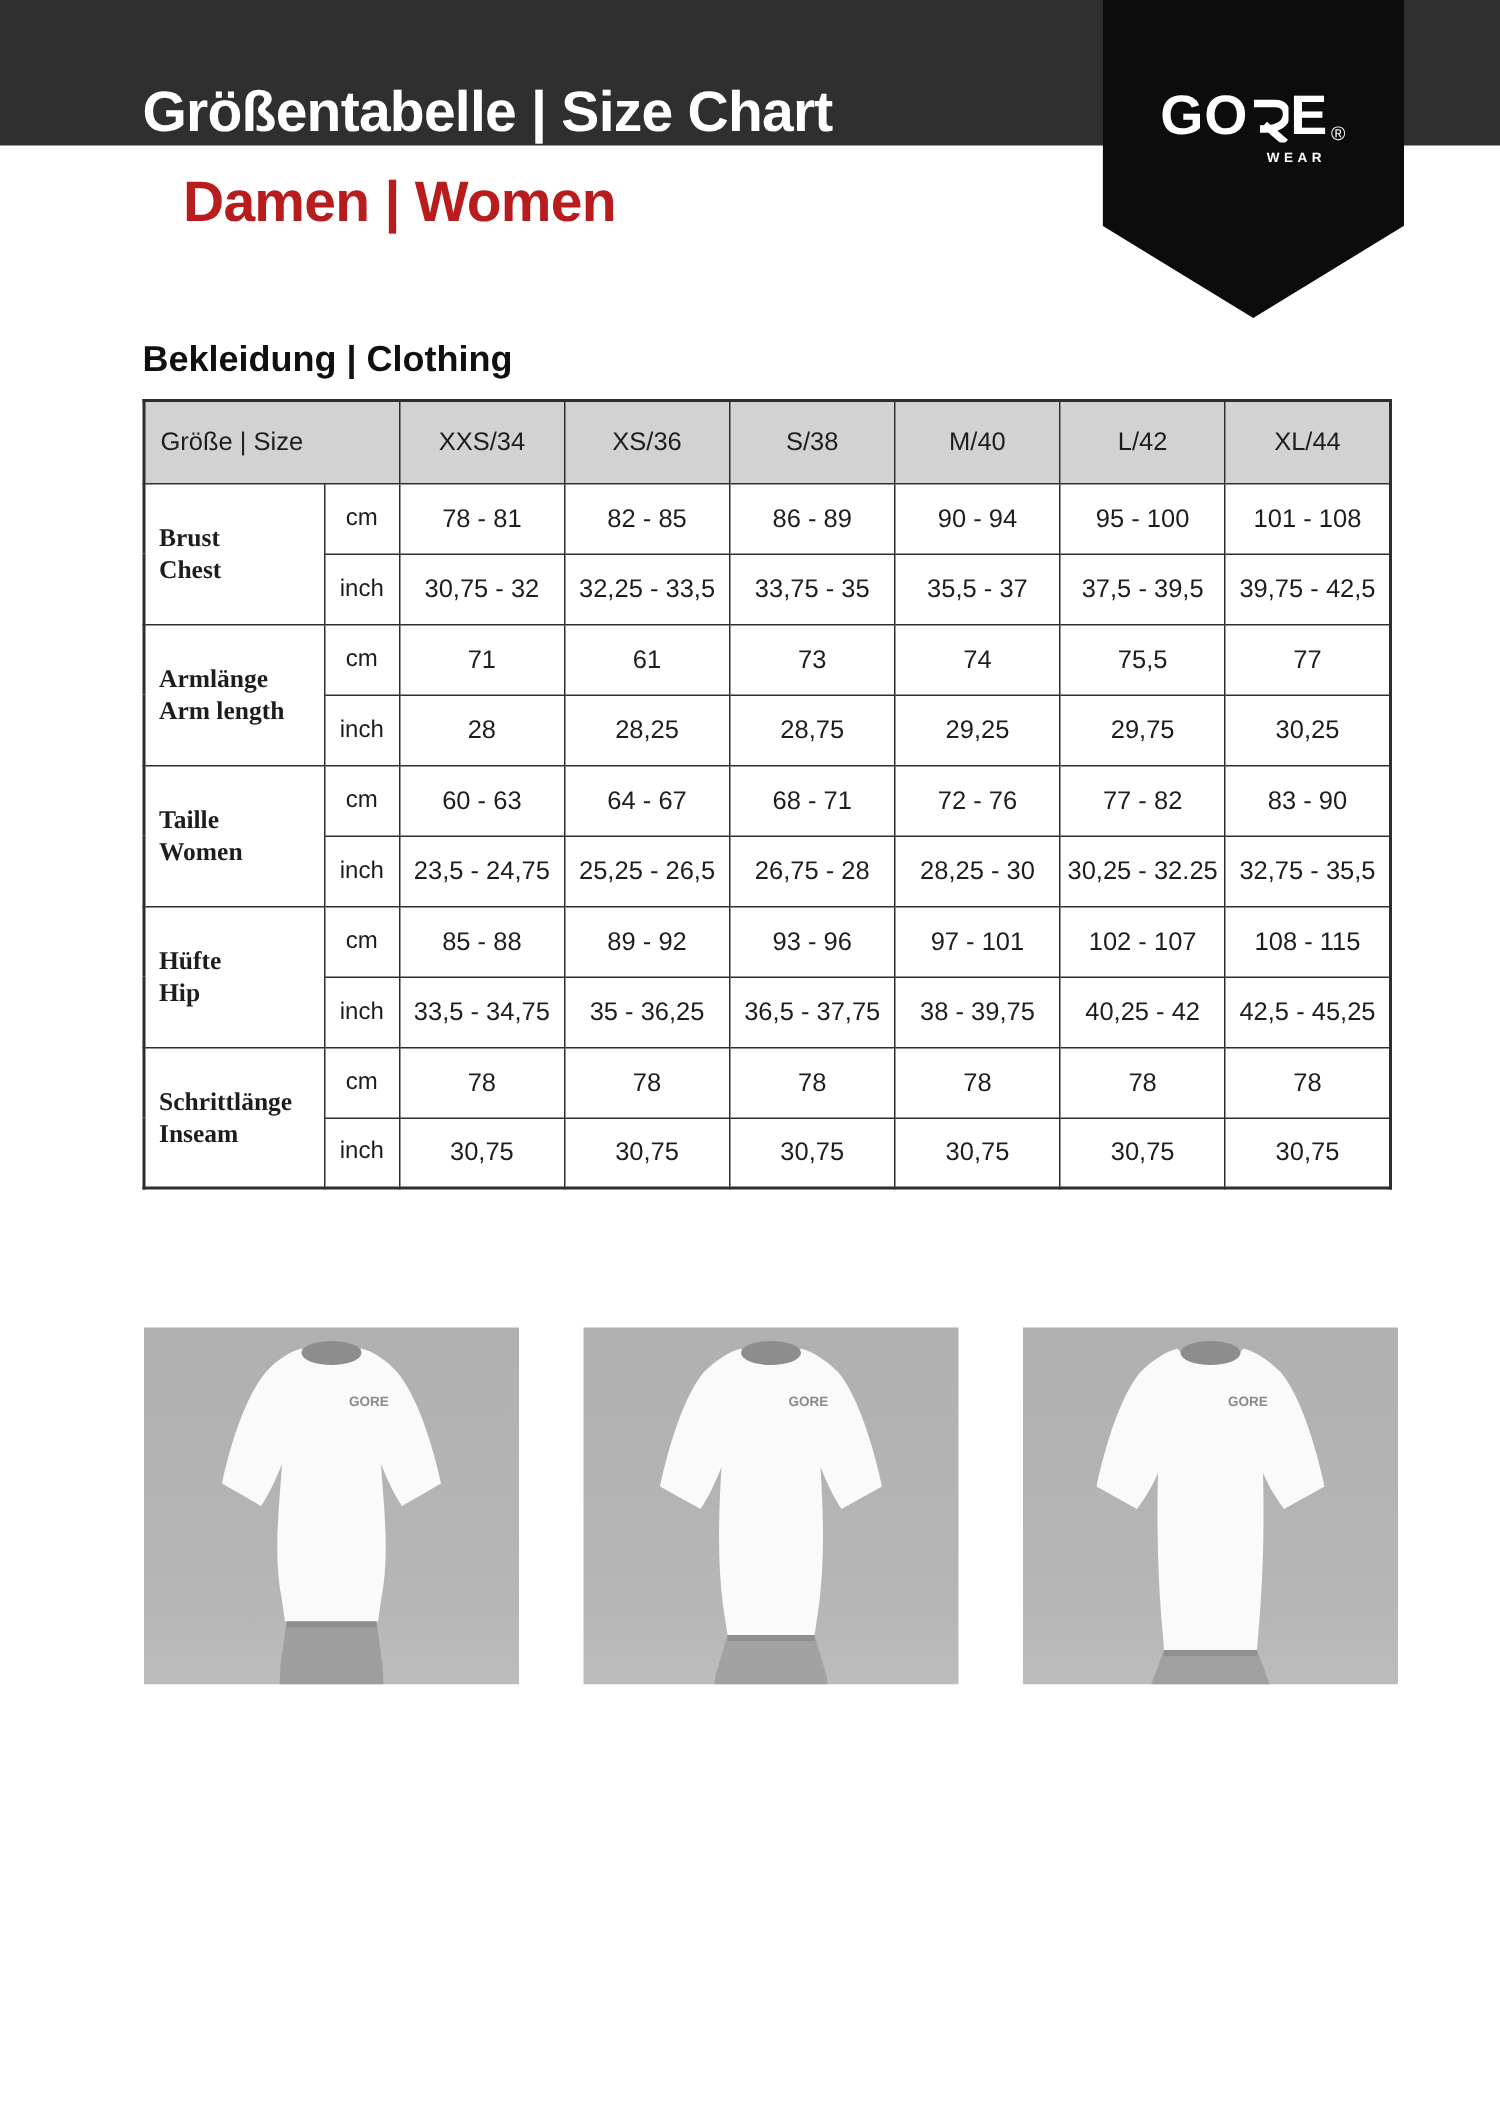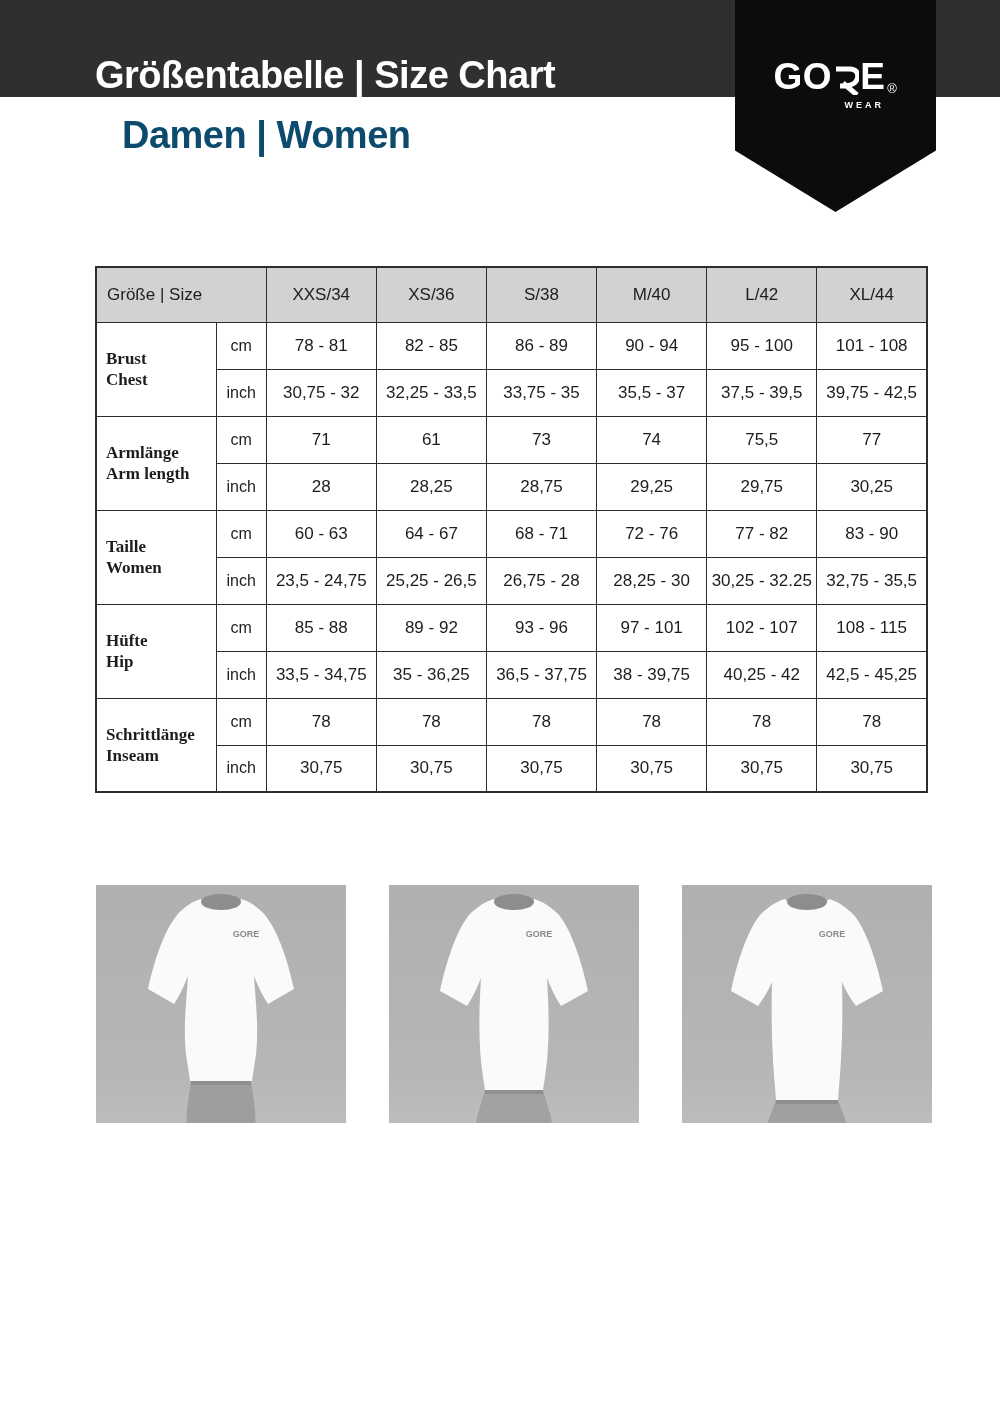--- a/index.html
+++ b/index.html
@@ -3,21 +3,21 @@
 <meta charset="utf-8">
 <style>
   * { margin:0; padding:0; box-sizing:border-box; }
   html,body { background:#ffffff; }
   body { font-family:"Liberation Sans", sans-serif; }
   .page { position:relative; width:1000px; height:1123px; background:#fff; overflow:hidden; }
 
   
   .band { position:absolute; left:0; top:0; width:1000px; height:97px; background:#2f2f2f; }
   .doc-title { position:absolute; left:95px; top:54px; color:#ffffff; font-size:38px; font-weight:700; letter-spacing:-0.5px; white-space:nowrap; }
-  .doc-subtitle { position:absolute; left:122px; top:114px; color:#0c4a6e; font-size:38px; font-weight:700; letter-spacing:-0.5px; white-space:nowrap; }
+  .doc-subtitle { position:absolute; left:122px; top:114px; color:#b91c1c; font-size:38px; font-weight:700; letter-spacing:-0.5px; white-space:nowrap; }
 
   
   .badge { position:absolute; left:735px; top:0; width:201px; height:212px; background:#0c0c0c;
            clip-path:polygon(0 0, 100% 0, 100% 71%, 50% 100%, 0 71%); }
   .gore-row { position:absolute; left:0; top:58px; width:100%; display:flex; justify-content:center; align-items:flex-end; color:#fff; font-weight:700; font-size:37px; line-height:1; letter-spacing:0.5px; }
   .gore-row .glyph-r { width:25px; height:29px; margin:1px 1px 0 2px; display:block; }
   .gore-row .reg { font-size:13px; font-weight:400; margin-top:-2px; margin-left:2px; }
   .gore-wear { position:absolute; top:100px; right:52px; color:#fff; font-size:9px; font-weight:700; letter-spacing:3px; }
 
   
@@ -62,20 +62,21 @@
       <svg class="glyph-r" viewBox="0 0 25 29" aria-hidden="true">
         <path d="M2 3 L16 3 C22 3 24.5 7 23.5 12 C22.5 17 17 20 10 20 L6 20" fill="none" stroke="#ffffff" stroke-width="5"></path>
         <path d="M9 17 L23 29" fill="none" stroke="#ffffff" stroke-width="5"></path>
       </svg>
       <span>E</span>
       <span class="reg">®</span>
     </div>
     <div class="gore-wear">WEAR</div>
   </div>
 
+  <div class="section-heading">Bekleidung | Clothing</div>
 
   <table class="size-table">
     <colgroup>
       <col class="c-label">
         <col class="c-unit">
       <col class="c-size">
         <col class="c-size">
         <col class="c-size">
       <col class="c-size">
         <col class="c-size">

